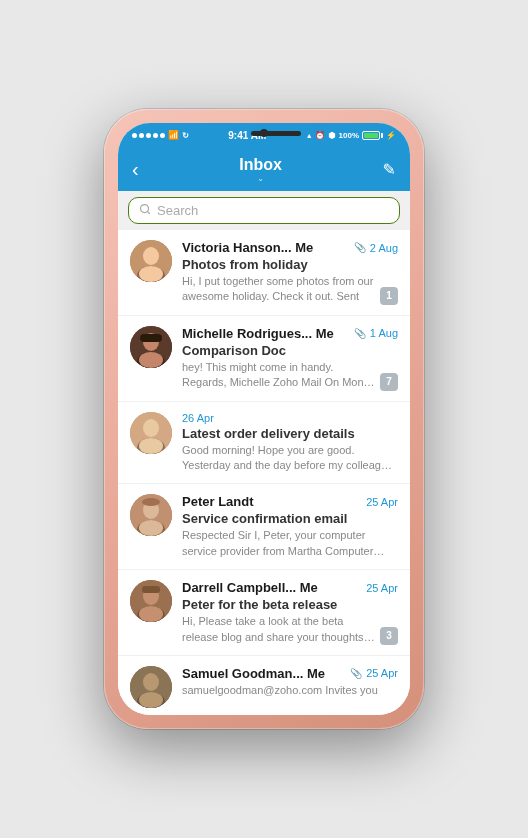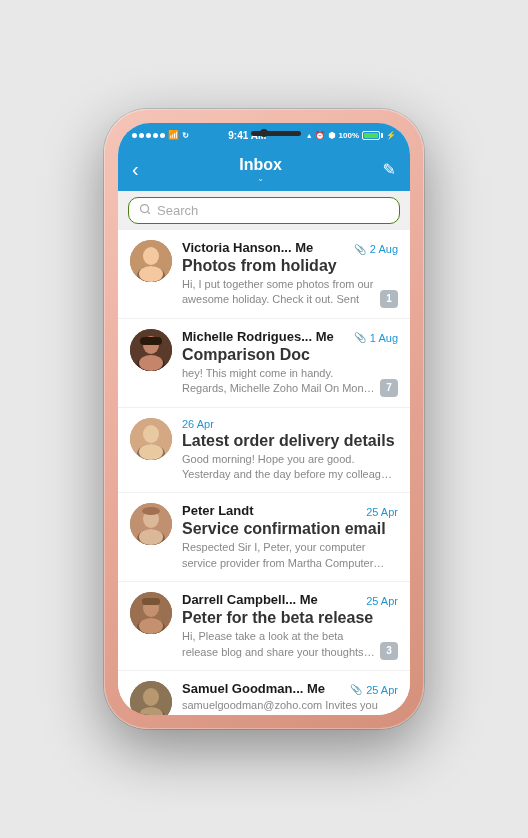--- a/index.html
+++ b/index.html
@@ -232,21 +232,21 @@
     .avatar-6 { background: linear-gradient(135deg, #8b7355, #6b5440); }
 
     .email-content {
       flex: 1;
       min-width: 0;
     }
 
     .email-header {
       display: flex;
       justify-content: space-between;
-      align-items: flex-end;
+      align-items: center;
       margin-bottom: 2px;
     }
 
     .email-sender {
       font-size: 13px;
       font-weight: 700;
       color: #1a1a1a;
       flex: 1;
       white-space: nowrap;
       overflow: hidden;
@@ -265,21 +265,21 @@
       color: #2196d4;
       font-weight: 400;
     }
 
     .paperclip-icon {
       font-size: 10px;
       color: #666;
     }
 
     .email-subject {
-      font-size: 16px;
+      font-size: 13px;
       font-weight: 600;
       color: #333;
       margin-bottom: 2px;
       white-space: nowrap;
       overflow: hidden;
       text-overflow: ellipsis;
     }
 
     .email-preview-wrap {
       display: flex;

